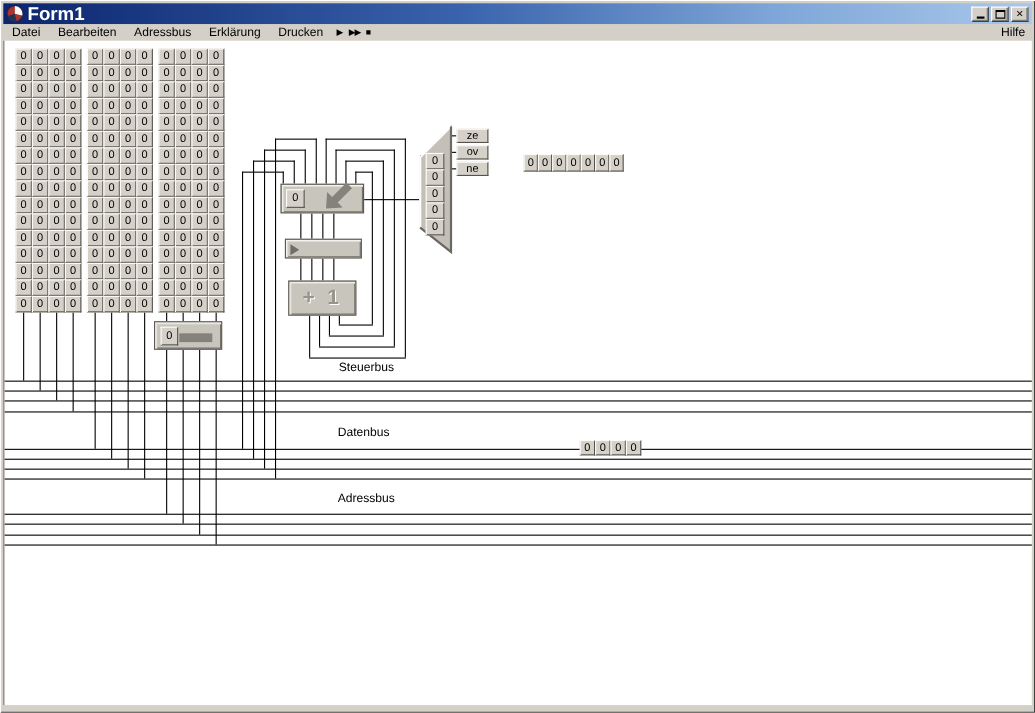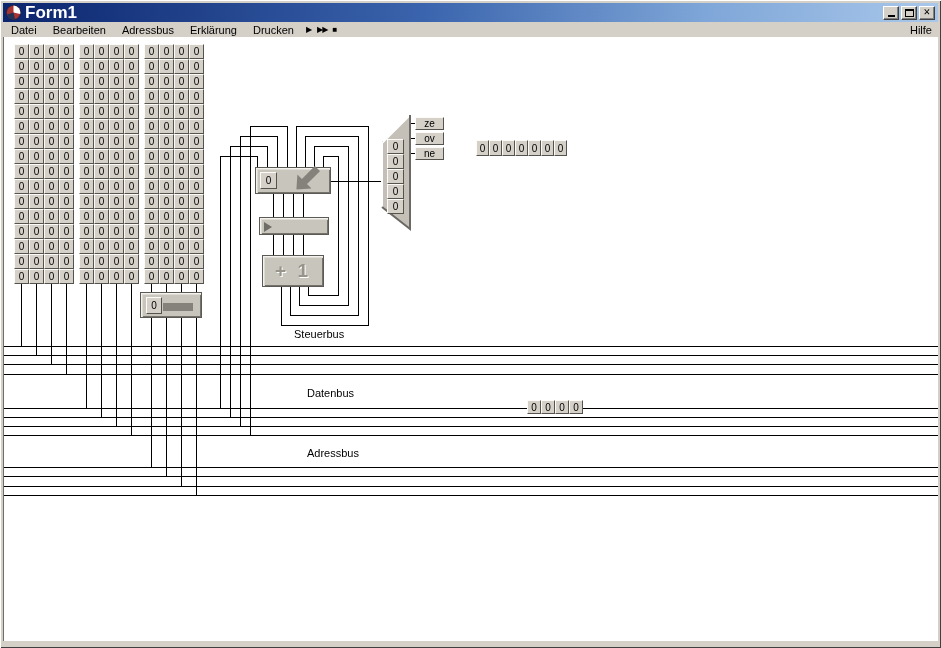--- a/index.html
+++ b/index.html
@@ -402,17 +402,17 @@
         <div class="cell" style="left: 524px; top: 103px; width: 13px; height: 16px;">0</div>
         <div class="cell" style="left: 537px; top: 103px; width: 13px; height: 16px;">0</div>
         <div class="cell" style="left: 550px; top: 103px; width: 13px; height: 16px;">0</div>
       </div>
 
     <div class="panel" style="left:136px;top:255px;width:62px;height:26px;">
       <div class="cell" style="left:5px;top:4px;width:16px;height:17px;">0</div>
       <div class="slider-bar"></div>
     </div>
 
-    <span class="bus-label" style="left:288px;top:291px;">Steuerbus</span>
+    <span class="bus-label" style="left:302px;top:291px;">Steuerbus</span>
     <span class="bus-label" style="left:301px;top:350px;">Datenbus</span>
     <span class="bus-label" style="left:301px;top:410px;">Adressbus</span>
   </div>
 </div>
 
 </body></html>

